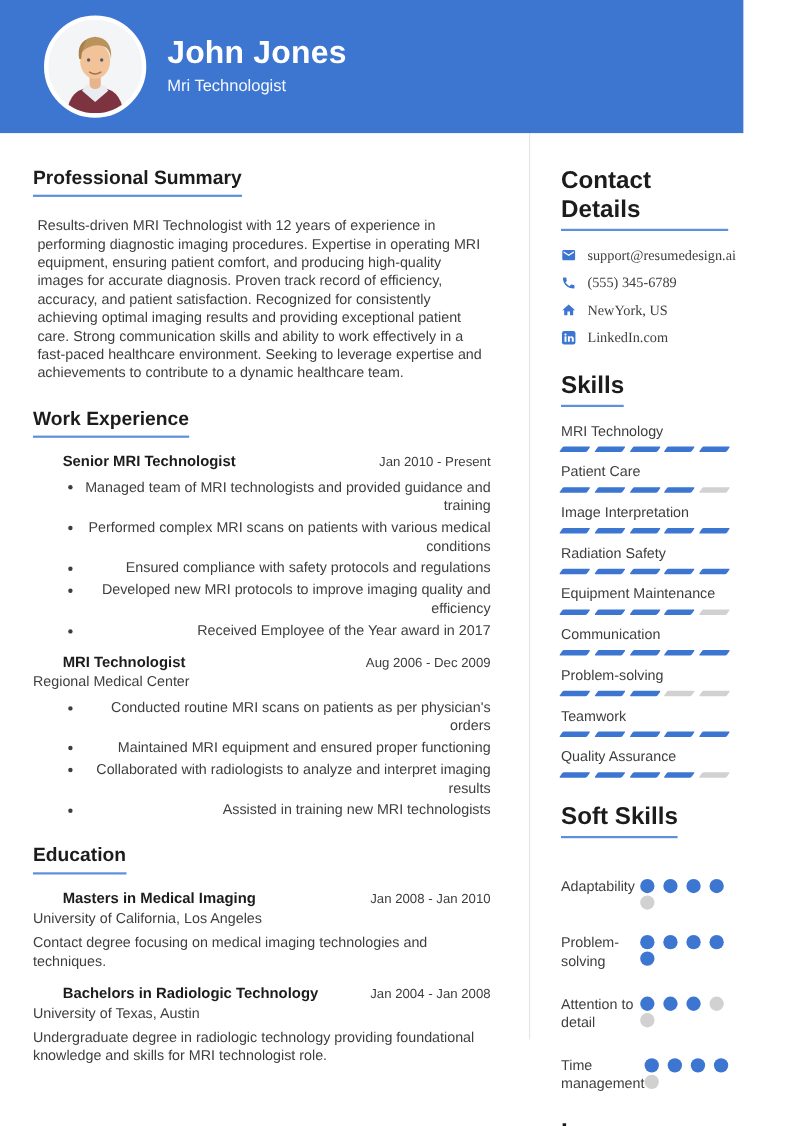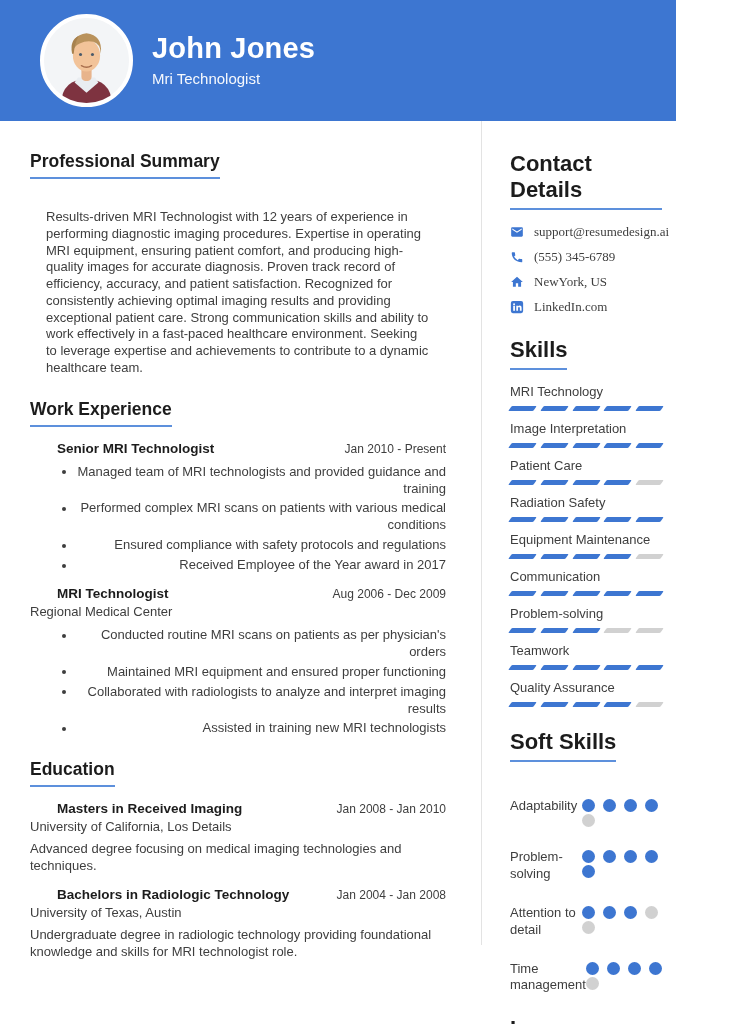--- a/index.html
+++ b/index.html
@@ -29,21 +29,21 @@
   .col-left{width:452px;padding:30px 0 0 30px;}
   .v-divider{width:1px;background:var(--divider);margin-left:35px;height:824px;flex:0 0 auto;}
   .col-right{width:194px;padding:30px 14px 0 28px;flex:0 0 auto;}
 
   
   .section{margin-bottom:22px;}
   .section-heading{display:inline-block;margin:0 0 14px;font-size:17.5px;font-weight:700;color:var(--text-dark);
     border-bottom:2px solid var(--heading-underline);padding-bottom:5px;}
   .col-right .section-heading{font-size:22px;}
 
-  .summary-text{margin:16px;font-size:13px;line-height:1.29;color:var(--text-body);}
+  .summary-text{margin:4px;font-size:13px;line-height:1.29;color:var(--text-body);}
 
   
   .entry{margin-bottom:12px;}
   .entry-row{display:flex;justify-content:space-between;align-items:baseline;}
   .entry-title{font-size:13.5px;font-weight:700;color:var(--text-dark);margin-left:27px;}
   .entry-date{font-size:12px;color:var(--text-body);white-space:nowrap;margin-left:12px;}
   .entry-sub{font-size:13px;margin-top:3px;color:var(--text-body);}
   .bullets{margin:8px 0 0;padding:0 0 0 32px;list-style:none;text-align:right;}
   .bullet{position:relative;padding-left:12px;font-size:13px;line-height:1.3;margin-bottom:3px;color:var(--text-body);}
   .bullet::before{content:"";position:absolute;left:0;top:6.5px;width:4px;height:4px;border-radius:50%;background:var(--text-body);}
@@ -112,20 +112,21 @@
         <div>
   <div class="entry">
     <div class="entry-row">
       <span class="entry-title job-title">Senior MRI Technologist</span>
       <span class="entry-date job-date">Jan 2010 - Present</span>
     </div>
     <ul class="bullets job-bullets">
                 <li class="bullet">Managed team of MRI technologists and provided guidance and training</li>
                 <li class="bullet">Performed complex MRI scans on patients with various medical conditions</li>
                 <li class="bullet">Ensured compliance with safety protocols and regulations</li>
+                <li class="bullet">Developed new MRI protocols to improve imaging quality and efficiency</li>
                 <li class="bullet">Received Employee of the Year award in 2017</li>
               </ul>
   </div>
 
   <div class="entry">
     <div class="entry-row">
       <span class="entry-title job-title">MRI Technologist</span>
       <span class="entry-date job-date">Aug 2006 - Dec 2009</span>
     </div>
     <div class="entry-sub job-company">Regional Medical Center</div>
@@ -137,25 +138,25 @@
               </ul>
   </div>
 </div>
       </section>
 
       <section class="section">
         <h2 class="section-heading">Education</h2>
         <div>
   <div class="entry">
     <div class="entry-row">
-      <span class="entry-title deg-title">Masters in Received Imaging</span>
+      <span class="entry-title deg-title">Masters in Medical Imaging</span>
       <span class="entry-date deg-date">Jan 2008 - Jan 2010</span>
     </div>
-    <div class="entry-sub deg-school">University of California, Los Details</div>
-    <p class="entry-desc deg-desc">Advanced degree focusing on medical imaging technologies and techniques.</p>
+    <div class="entry-sub deg-school">University of California, Los Angeles</div>
+    <p class="entry-desc deg-desc">Contact degree focusing on medical imaging technologies and techniques.</p>
   </div>
 
   <div class="entry">
     <div class="entry-row">
       <span class="entry-title deg-title">Bachelors in Radiologic Technology</span>
       <span class="entry-date deg-date">Jan 2004 - Jan 2008</span>
     </div>
     <div class="entry-sub deg-school">University of Texas, Austin</div>
     <p class="entry-desc deg-desc">Undergraduate degree in radiologic technology providing foundational knowledge and skills for MRI technologist role.</p>
   </div>
@@ -216,37 +217,37 @@
               <div class="skill-name">MRI Technology</div>
               <div class="skill-bar">
                 <span class="seg filled"></span>
                 <span class="seg filled"></span>
                 <span class="seg filled"></span>
                 <span class="seg filled"></span>
                 <span class="seg filled"></span>
               </div>
             </div>
             <div class="skill-row">
+              <div class="skill-name">Patient Care</div>
+              <div class="skill-bar">
+                <span class="seg filled"></span>
+                <span class="seg filled"></span>
+                <span class="seg filled"></span>
+                <span class="seg filled"></span>
+                <span class="seg"></span>
+              </div>
+            </div>
+            <div class="skill-row">
               <div class="skill-name">Image Interpretation</div>
               <div class="skill-bar">
                 <span class="seg filled"></span>
                 <span class="seg filled"></span>
                 <span class="seg filled"></span>
                 <span class="seg filled"></span>
                 <span class="seg filled"></span>
-              </div>
-            </div>
-            <div class="skill-row">
-              <div class="skill-name">Patient Care</div>
-              <div class="skill-bar">
-                <span class="seg filled"></span>
-                <span class="seg filled"></span>
-                <span class="seg filled"></span>
-                <span class="seg filled"></span>
-                <span class="seg"></span>
               </div>
             </div>
             <div class="skill-row">
               <div class="skill-name">Radiation Safety</div>
               <div class="skill-bar">
                 <span class="seg filled"></span>
                 <span class="seg filled"></span>
                 <span class="seg filled"></span>
                 <span class="seg filled"></span>
                 <span class="seg filled"></span>

